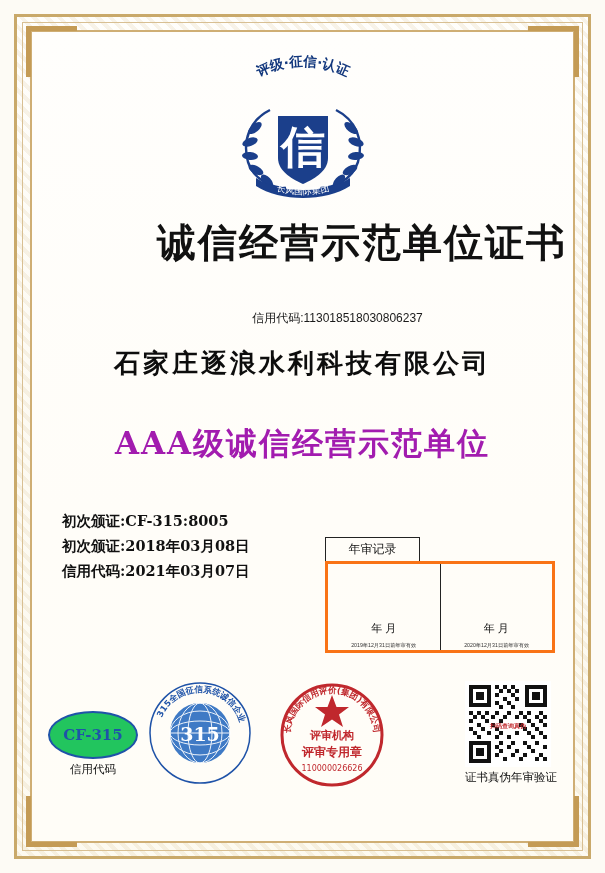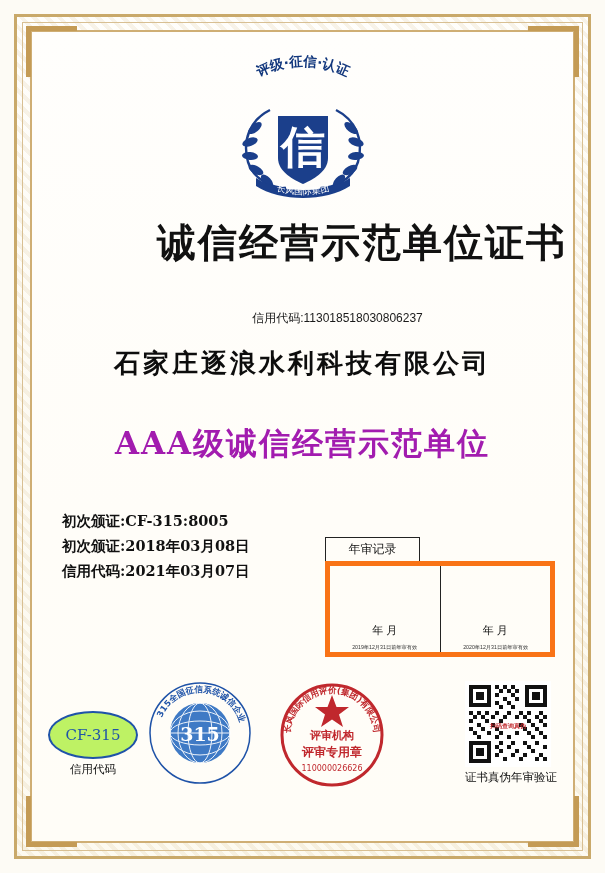--- a/index.html
+++ b/index.html
@@ -164,21 +164,21 @@
     border-bottom: none;
     text-align: center;
     font-size: 12px;
     padding: 3px 0 3px;
     width: 95px;
     color: #111;
     box-sizing: border-box;
     font-family: "DejaVu Serif", "Liberation Serif", serif;
   }
   .review-grid {
-    border: 5px solid #f97316;
+    border: 3px solid #f97316;
     height: 86px;
     display: flex;
   }
   .review-cell {
     flex: 1;
     position: relative;
   }
   .review-cell + .review-cell { border-left: 1px solid #222; }
   .cell-ym {
     position: absolute;
@@ -222,23 +222,23 @@
   .cf-oval {
     width: 86px;
     height: 44px;
     border: 2px solid #1f53a8;
     border-radius: 50%;
     display: flex;
     align-items: center;
     justify-content: center;
     color: #1f53a8;
     font-size: 15px;
-    font-weight: normal;
-    font-family: "DejaVu Serif", "Liberation Serif", serif;
-    background: #bef264;
+    font-weight: bold;
+    font-family: "DejaVu Serif", "Liberation Serif", serif;
+    background: #22c55e;
   }
   
   .globe {
     width: 104px;
     height: 104px;
     position: relative;
   }
   
   .red-seal {
     width: 108px;

